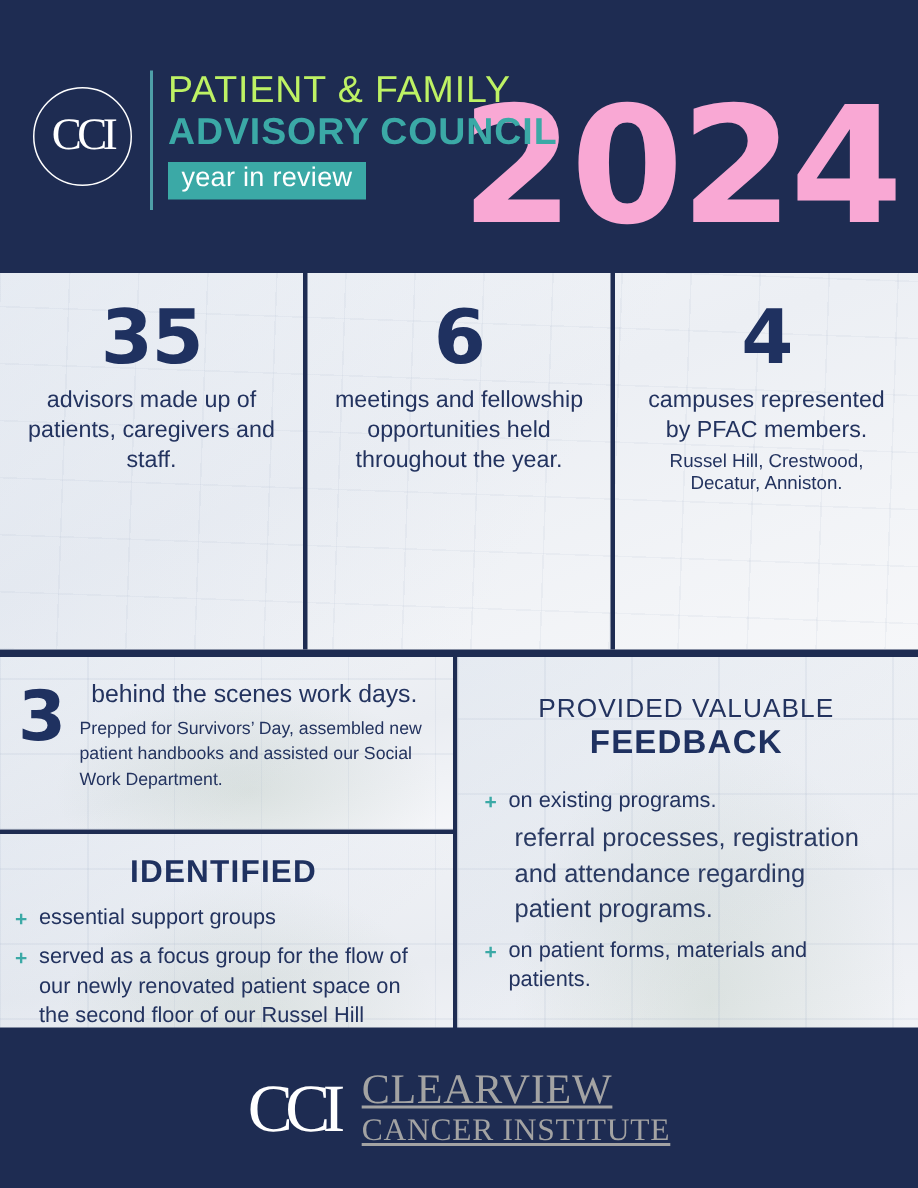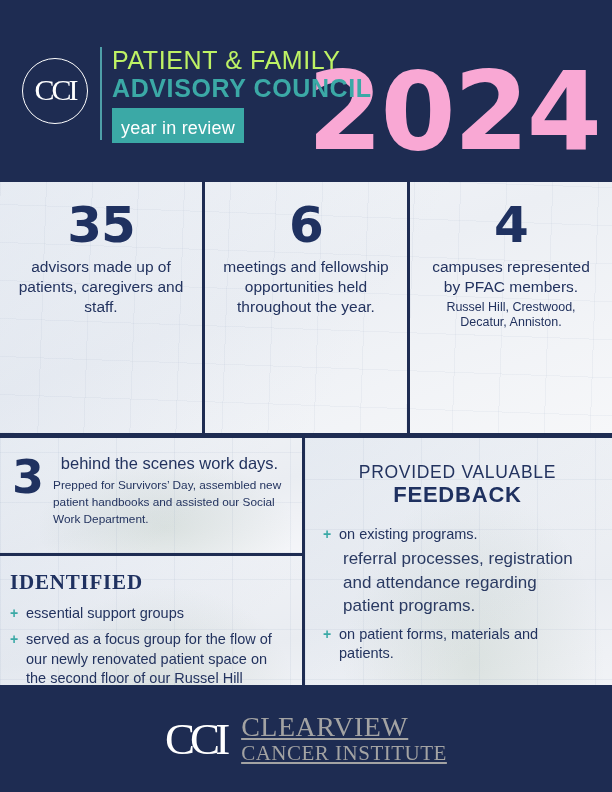--- a/index.html
+++ b/index.html
@@ -63,21 +63,21 @@
     font-size: 25px; color: #3ba9a6;
     letter-spacing: 0.6px; line-height: 1.12;
     font-weight: bold;
   }
   .badge {
     display: inline-block;
     margin-top: 6px;
     background: #3ba9a6;
     color: #ffffff;
     font-size: 18px;
-    padding: 10px 9px 4px 9px;
+    padding: 0 9px 4px 9px;
     letter-spacing: 0.2px;
   }
 
   
   .stats-row {
     position: relative;
     display: flex;
     height: 256px;
     background: linear-gradient(160deg,#f4f6f9 0%,#eceff4 45%,#f6f7f9 100%);
     border-bottom: 5px solid #1e2c52;
@@ -168,25 +168,24 @@
 
   .identified {
     position: relative;
     flex: 1;
     padding: 14px 14px 10px 10px;
     background: linear-gradient(175deg,#f1f3f7 0%,#e9ecf1 55%,#f4f5f8 100%);
     overflow: hidden;
   }
   .sec-head {
     position: relative;
-    text-align: left;
+    text-align: center;
     font-size: 21px; font-weight: bold;
     color: #1f3160; letter-spacing: .8px;
     margin-bottom: 9px;
-    font-family: Liberation Serif, serif;
   }
   .fb-head-thin {
     position: relative;
     text-align: center;
     font-size: 17.5px; color: #23335f;
     letter-spacing: .7px; line-height: 1.15;
   }
   .fb-head-bold {
     position: relative;
     text-align: center;

